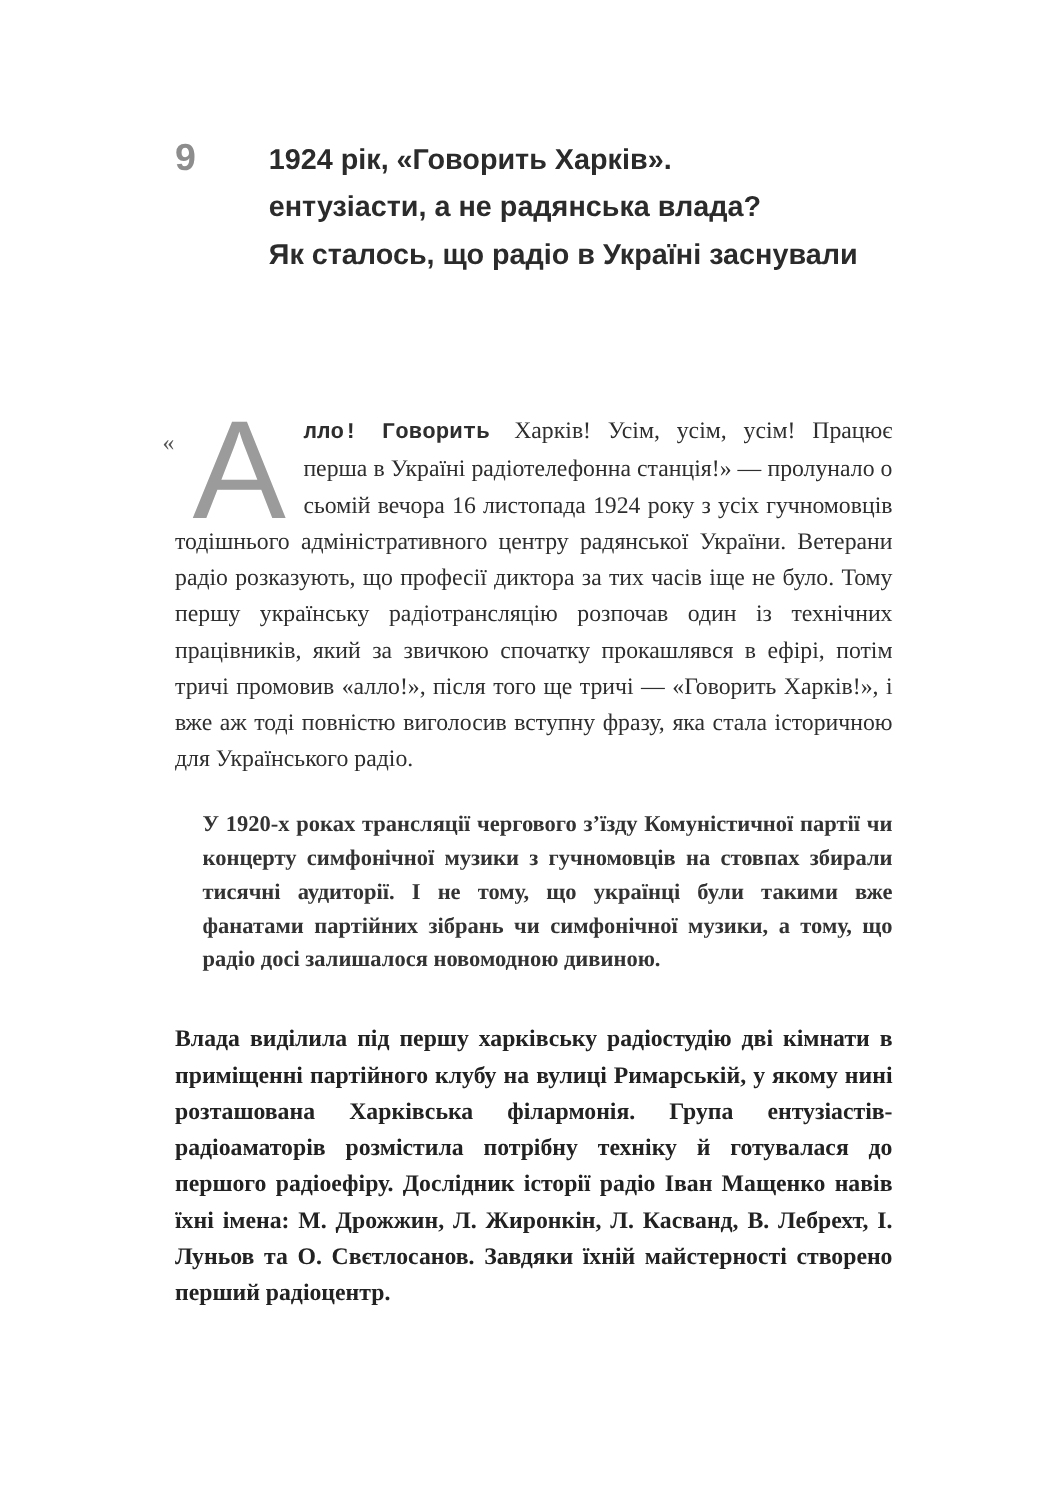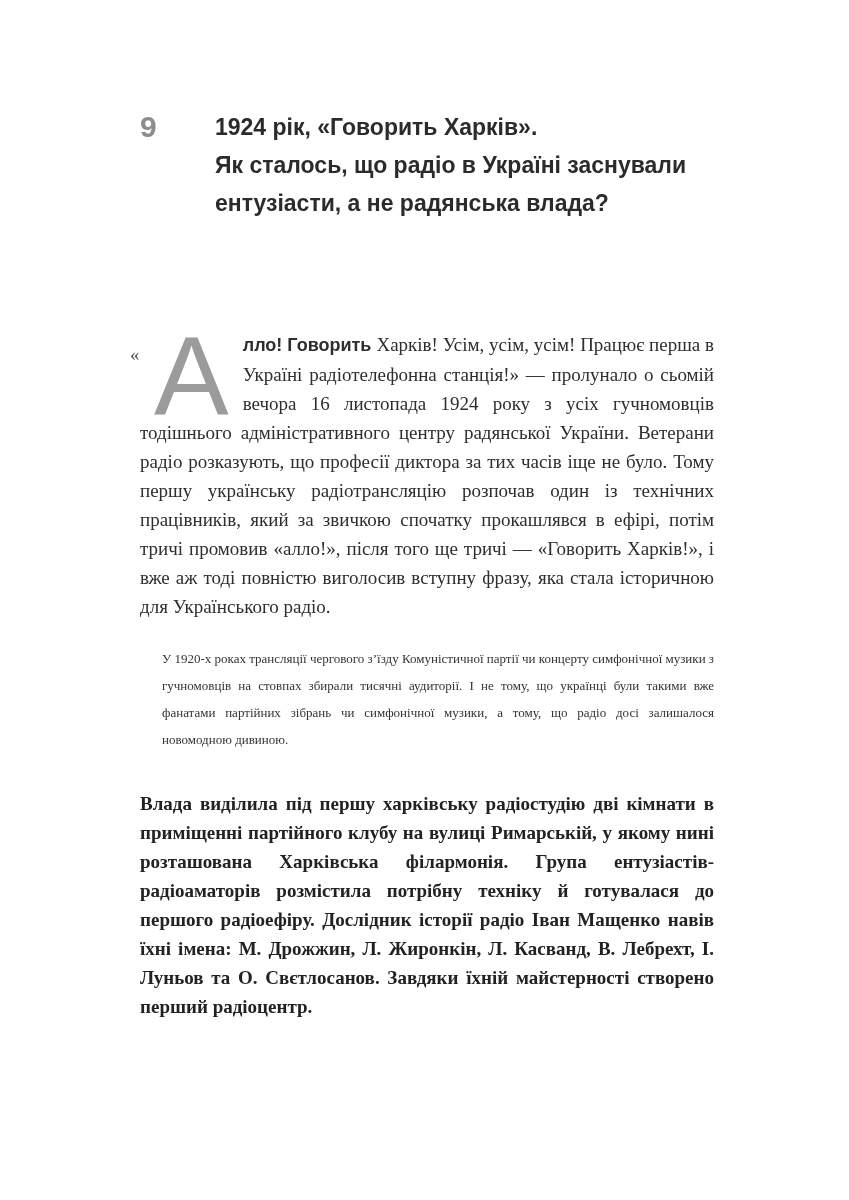--- a/index.html
+++ b/index.html
@@ -68,51 +68,52 @@
   .dropcap {
     font-family: "Liberation Sans", sans-serif;
     font-size: 112px;
     line-height: 84px;
     font-weight: 400;
     color: #9b9b9b;
     display: block;
   }
   .lead-bold {
     font-weight: 700;
-    font-family: Liberation Sans, sans-serif;
+    font-family: Liberation Mono, monospace;
     font-size: 18px;
   }
   .inset-para {
     margin: 24px 0 0 22px;
-    font-size: 13px;
+    font-size: 18px;
     line-height: 27px;
     text-align: justify;
     color: #333333;
+    font-weight: bold;
   }
   .final-para {
     margin: 36px 0 0 0;
     font-size: 19px;
     line-height: 29px;
     text-align: justify;
     font-weight: 700;
     color: #222222;
   }
 </style>
 </head>
 <body>
 
 <div class="page">
   <div class="content">
 
     <div class="chapter-head">
       <div class="chapter-number">9</div>
       <div class="chapter-title">
         <div>1924 рік, «Говорить Харків».</div>
+        <div>ентузіасти, а не радянська влада?</div>
         <div>Як сталось, що радіо в Україні заснували</div>
-        <div>ентузіасти, а не радянська влада?</div>
       </div>
     </div>
 
     <div class="body-block">
 
       <p class="lead-para">
         <span class="dropcap-wrap">
           <span class="open-quote">«</span>
           <span class="dropcap">А</span>
         </span>

